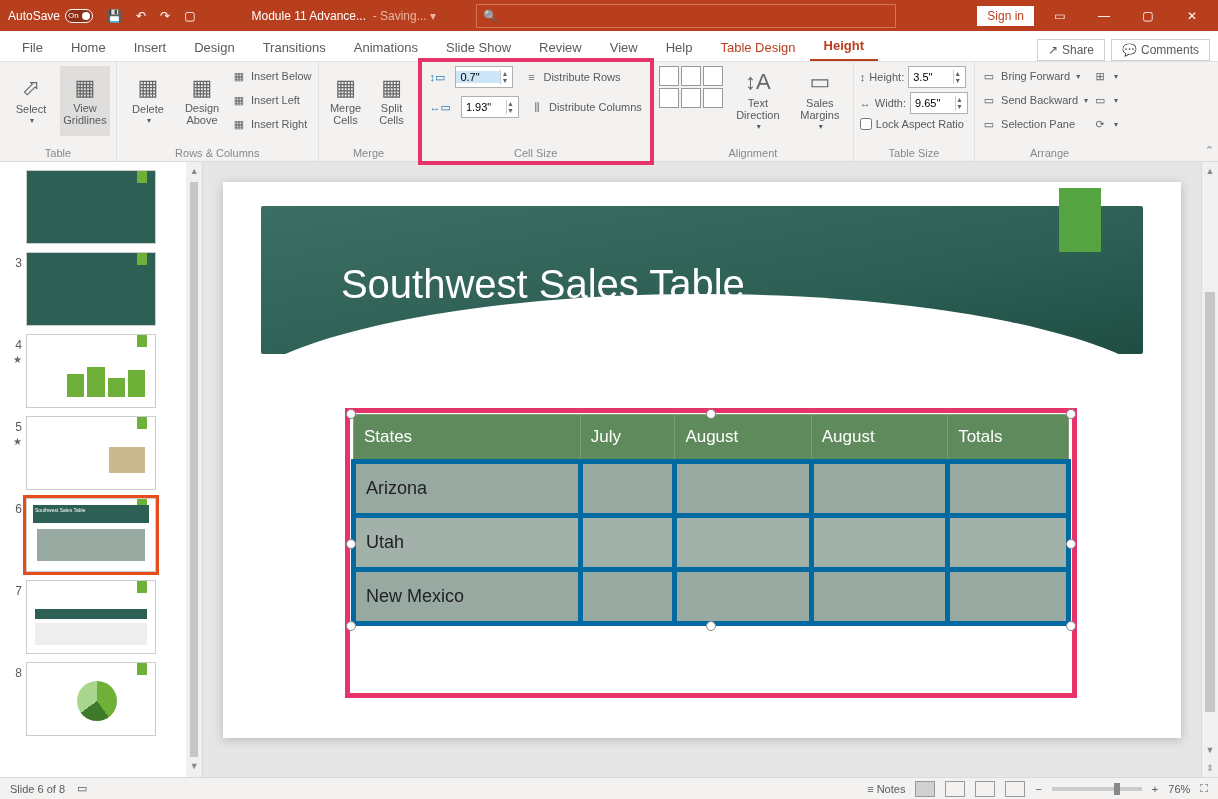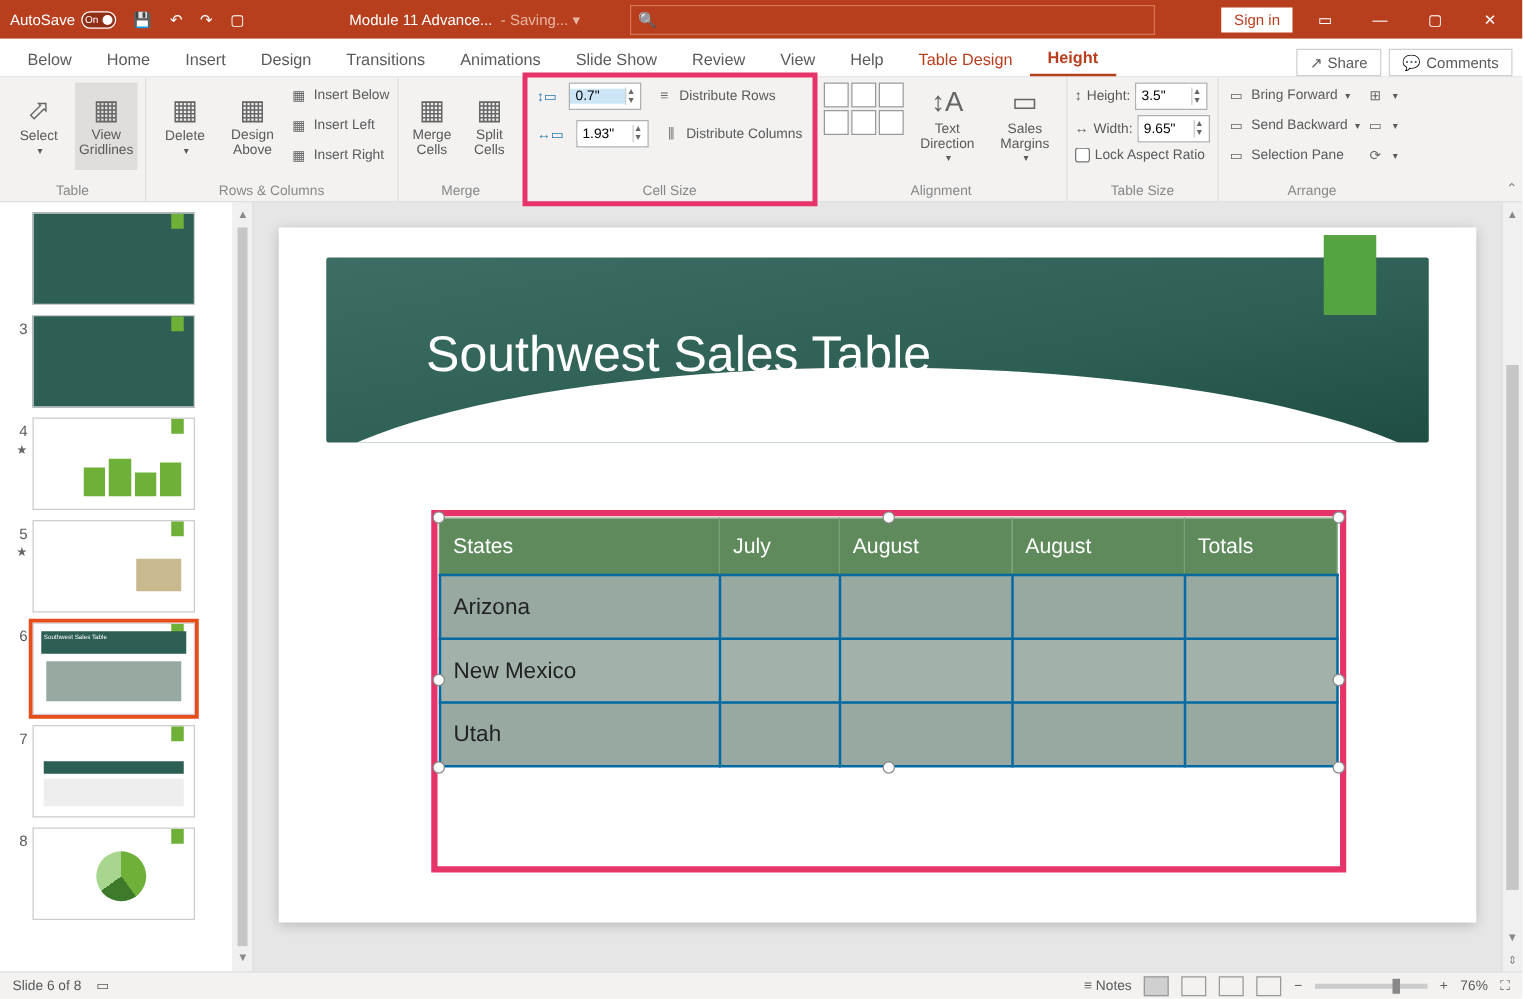--- a/index.html
+++ b/index.html
@@ -4,21 +4,21 @@
 <style>
 * { box-sizing: border-box; margin: 0; padding: 0; font-family: "Segoe UI", Arial, sans-serif; }
 body { background: #fff; width: 1218px; height: 799px; overflow: hidden; }
 
 
 .titlebar { background: #b83f1e; height: 31px; display: flex; align-items: center; color: #fff; font-size: 12px; padding: 0 8px; }
 .titlebar .autosave { display: flex; align-items: center; gap: 5px; }
 .titlebar .autosave .switch { width: 28px; height: 14px; background: #8f2e15; border: 1px solid #fff; border-radius: 8px; display: flex; align-items: center; padding: 0 2px; font-size: 8px; }
 .titlebar .qat { display: flex; gap: 14px; margin-left: 14px; }
 .titlebar .qat span { color: #fff; }
-.titlebar .docname { margin-left: 84px; }
+.titlebar .docname { margin-left: 56px; }
 .titlebar .search { margin-left: 40px; display: flex; align-items: center; background: #b83f1e; border: 1px solid #d77456; height: 24px; width: 420px; padding: 0 6px; gap: 6px; }
 .titlebar .search input { background: transparent; border: none; outline: none; color: #fff; font-size: 12px; width: 100%; }
 .titlebar .search input::placeholder { color: #e8b5a3; }
 .titlebar .right { margin-left: auto; display: flex; align-items: center; gap: 8px; }
 .titlebar .signin { background: #fff; color: #b83f1e; padding: 3px 10px; font-size: 12px; }
 .titlebar .winicon { width: 36px; height: 20px; display: flex; align-items: center; justify-content: center; color: #fff; }
 
 
 .tabs { background: #fff; height: 31px; display: flex; align-items: flex-end; padding: 0 8px; border-bottom: 1px solid #e0e0e0; font-size: 13px; }
 .tabs .tab { padding: 6px 14px; color: #5a5a5a; cursor: pointer; }
@@ -66,21 +66,21 @@
 .slide { width: 958px; height: 556px; background: #fff; box-shadow: 0 2px 10px rgba(0,0,0,.2); position: relative; }
 .slide .header-swoosh { position: absolute; top: 24px; left: 38px; right: 38px; height: 148px; background: linear-gradient(170deg, #3c6e63 0%, #2d5f54 60%, #1f4d43 100%); border-radius: 2px; overflow: hidden; }
 .slide .header-swoosh::after { content: ""; position: absolute; bottom: -60px; left: -40px; right: -40px; height: 120px; background: #fff; border-radius: 50% 50% 0 0 / 100% 100% 0 0; }
 .slide .header-swoosh .title { position: absolute; left: 80px; top: 56px; font-size: 40px; color: #fff; font-weight: 300; font-family: "Century Gothic", sans-serif; }
 .slide .tab-green { position: absolute; top: 6px; right: 80px; width: 42px; height: 64px; background: #56a341; }
 .slide-table-wrap { position: absolute; top: 232px; left: 128px; width: 720px; }
 .sel-box { position: absolute; border: 5px solid #e6346b; pointer-events: none; }
 .handle { position: absolute; width: 10px; height: 10px; background: #fff; border: 1px solid #888; border-radius: 50%; }
 .stable { width: 100%; border-collapse: collapse; font-family: "Century Gothic", sans-serif; }
 .stable th { background: #5e8a5c; color: #fff; text-align: left; padding: 12px 10px; font-weight: 400; border: 1px solid #7aa077; font-size: 17px; }
-.stable td { background: #98a9a2; padding: 14px 10px; border: 2px solid #0369a1; font-size: 18px; color: #222; }
+.stable td { background: #98a9a2; padding: 14px 10px; border: 5px solid #0369a1; font-size: 18px; color: #222; }
 .stable tr:nth-child(even) td { background: #a2b2ab; }
 
 
 .status { height: 22px; background: #f3f2f1; border-top: 1px solid #dadada; display: flex; align-items: center; padding: 0 10px; font-size: 11px; color: #5a5a5a; }
 .status .right { margin-left: auto; display: flex; align-items: center; gap: 10px; }
 .status .viewbtn { width: 20px; height: 16px; border: 1px solid #999; }
 .status .zoom-slider { width: 90px; height: 4px; background: #ccc; position: relative; }
 .status .zoom-slider .th { position: absolute; width: 6px; height: 12px; background: #888; top: -4px; left: 62px; }
 .dd { font-size: 8px; margin-left: 2px; }
 
@@ -113,21 +113,21 @@
   <div class="right">
     <span class="signin">Sign in</span>
     <span class="winicon">▭</span>
     <span class="winicon">—</span>
     <span class="winicon">▢</span>
     <span class="winicon">✕</span>
   </div>
 </div>
 
 <div class="tabs">
-  <div class="tab">Below</div>
+  <div class="tab">File</div>
   <div class="tab">Home</div>
   <div class="tab">Insert</div>
   <div class="tab">Design</div>
   <div class="tab">Transitions</div>
   <div class="tab">Animations</div>
   <div class="tab">Slide Show</div>
   <div class="tab">Review</div>
   <div class="tab">View</div>
   <div class="tab">Help</div>
   <div class="tab context">Table Design</div>
@@ -419,28 +419,28 @@
             </thead>
           <tbody id="slide-table-body">
               <tr>
                 <td>Arizona</td>
                 <td></td>
                 <td></td>
                 <td></td>
                 <td></td>
               </tr>
               <tr>
-                <td>New Mexico</td>
+                <td>Utah</td>
                 <td></td>
                 <td></td>
                 <td></td>
                 <td></td>
               </tr>
               <tr>
-                <td>Utah</td>
+                <td>New Mexico</td>
                 <td></td>
                 <td></td>
                 <td></td>
                 <td></td>
               </tr>
             </tbody>
         </table>
         <div class="handle" style="top:-5px; left:-5px;"></div>
         <div class="handle" style="top:-5px; left:355px;"></div>
         <div class="handle" style="top:-5px; right:-5px;"></div>

